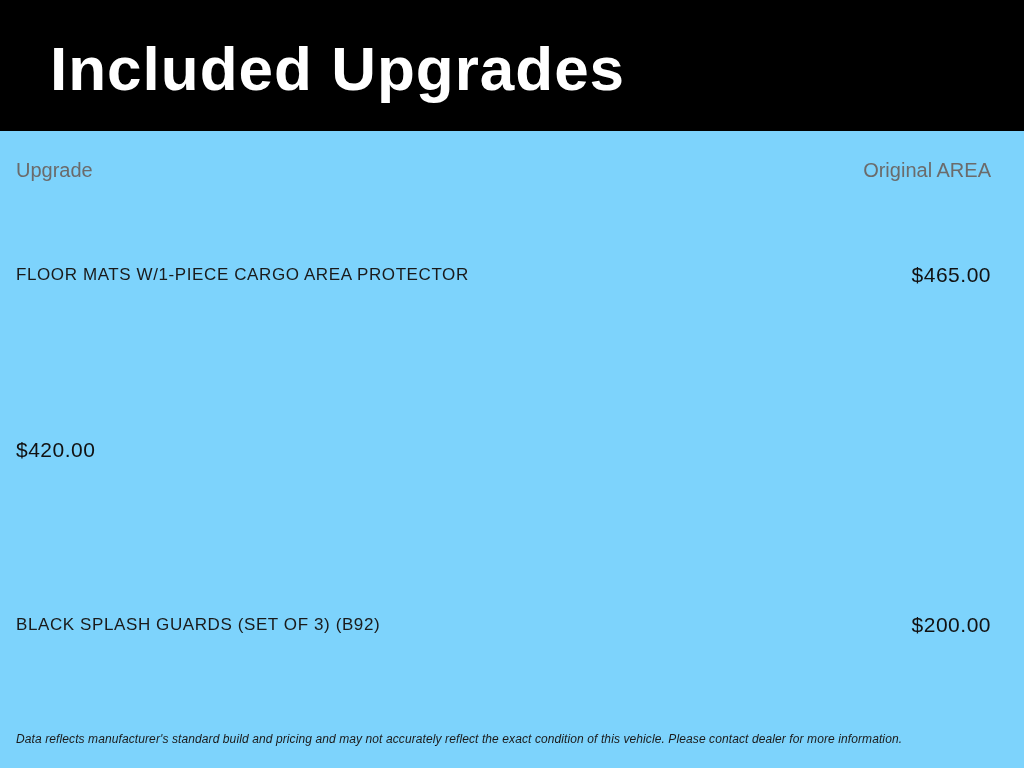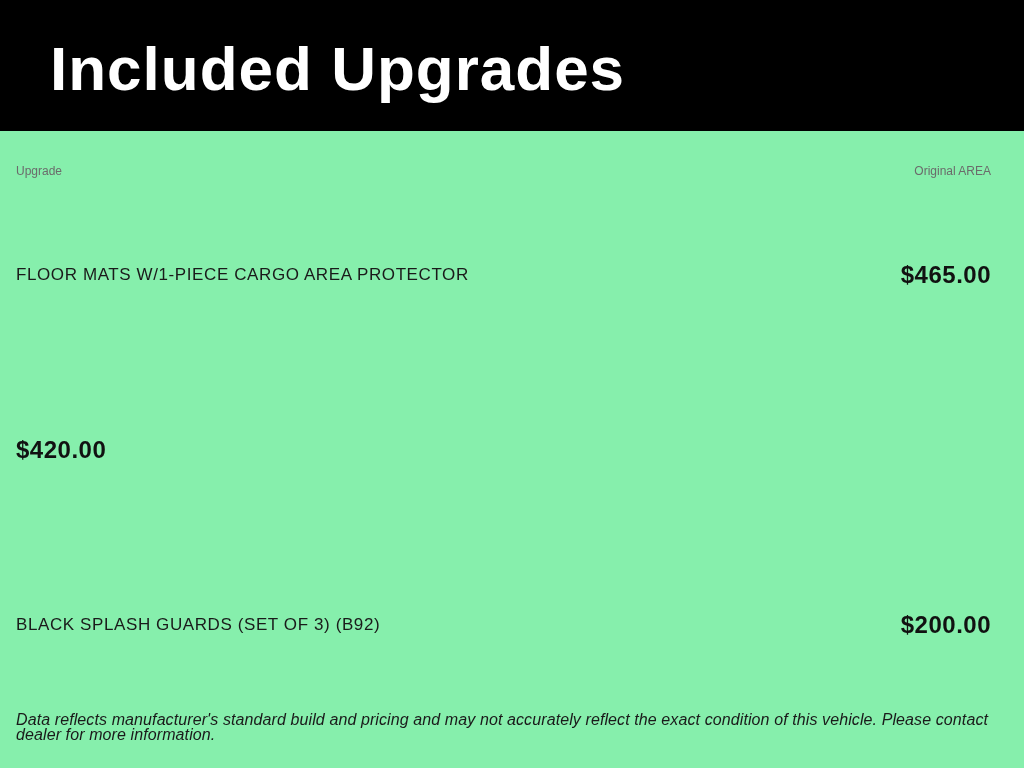--- a/index.html
+++ b/index.html
@@ -6,21 +6,21 @@
   html, body {
     width: 1024px;
     height: 768px;
     background: #ffffff;
     font-family: "Liberation Sans", sans-serif;
     overflow: hidden;
   }
   .page {
     width: 1024px;
     height: 768px;
-    background: #86efac;
+    background: #7dd3fc;
     display: flex;
     flex-direction: column;
   }
   .header {
     height: 131px;
     background: #000000;
     display: flex;
     align-items: center;
     padding-left: 50px;
   }
@@ -40,49 +40,50 @@
   }
   .col-headers {
     margin-top: 31px;
     height: 17px;
     display: flex;
     justify-content: space-between;
     align-items: center;
   }
   .col-header {
     color: #6b6b6b;
-    font-size: 12px;
+    font-size: 20px;
     font-weight: normal;
   }
   .rows {
     margin-top: 8px;
   }
   .row {
     height: 175px;
     display: flex;
     justify-content: space-between;
     align-items: center;
   }
   .row .item-name {
     color: #1a1a1a;
     font-size: 17px;
     letter-spacing: 0.6px;
   }
   .row .item-price {
     color: #111111;
-    font-size: 24px;
-    font-weight: bold;
+    font-size: 21px;
+    font-weight: normal;
     letter-spacing: 0.5px;
   }
   .disclaimer {
     color: #1a1a1a;
-    font-size: 16px;
+    font-size: 12px;
     font-style: italic;
     line-height: 15px;
     letter-spacing: 0.1px;
+    margin-top: 20px;
   }
 </style>
 </head>
 <body>
 
 <div class="page">
 
   <div class="header">
     <div class="title">Included Upgrades</div>
   </div>

